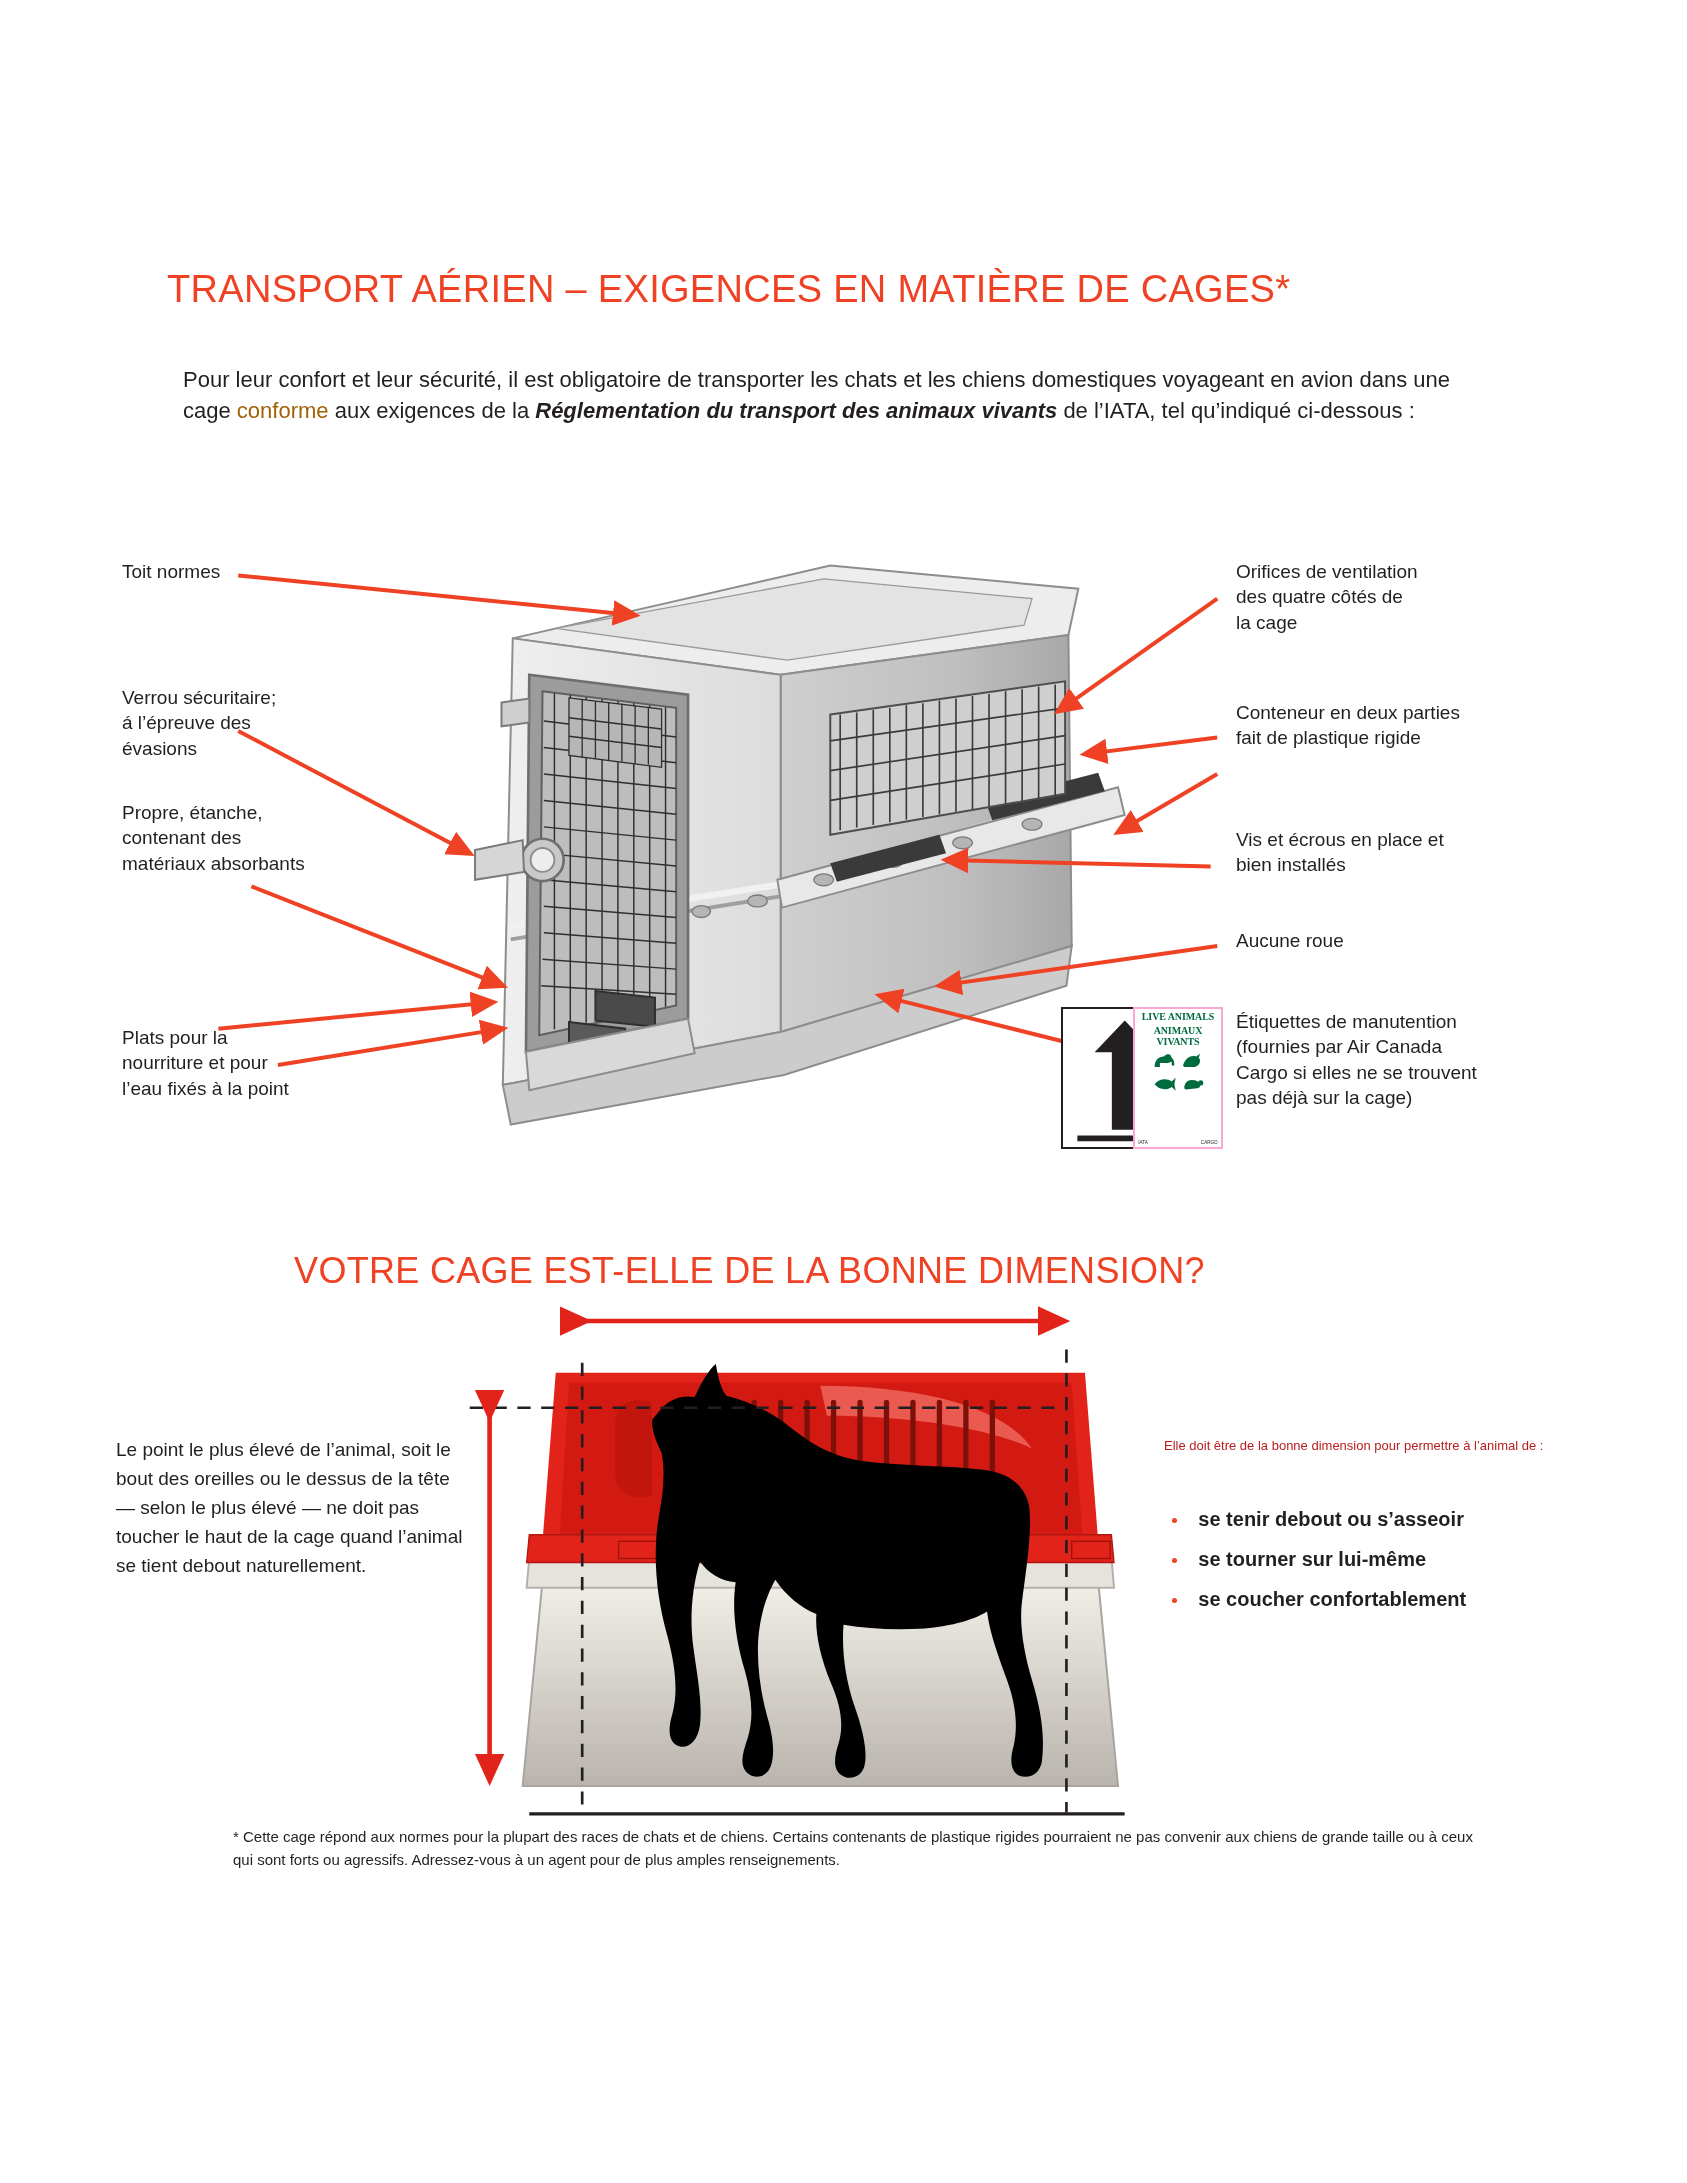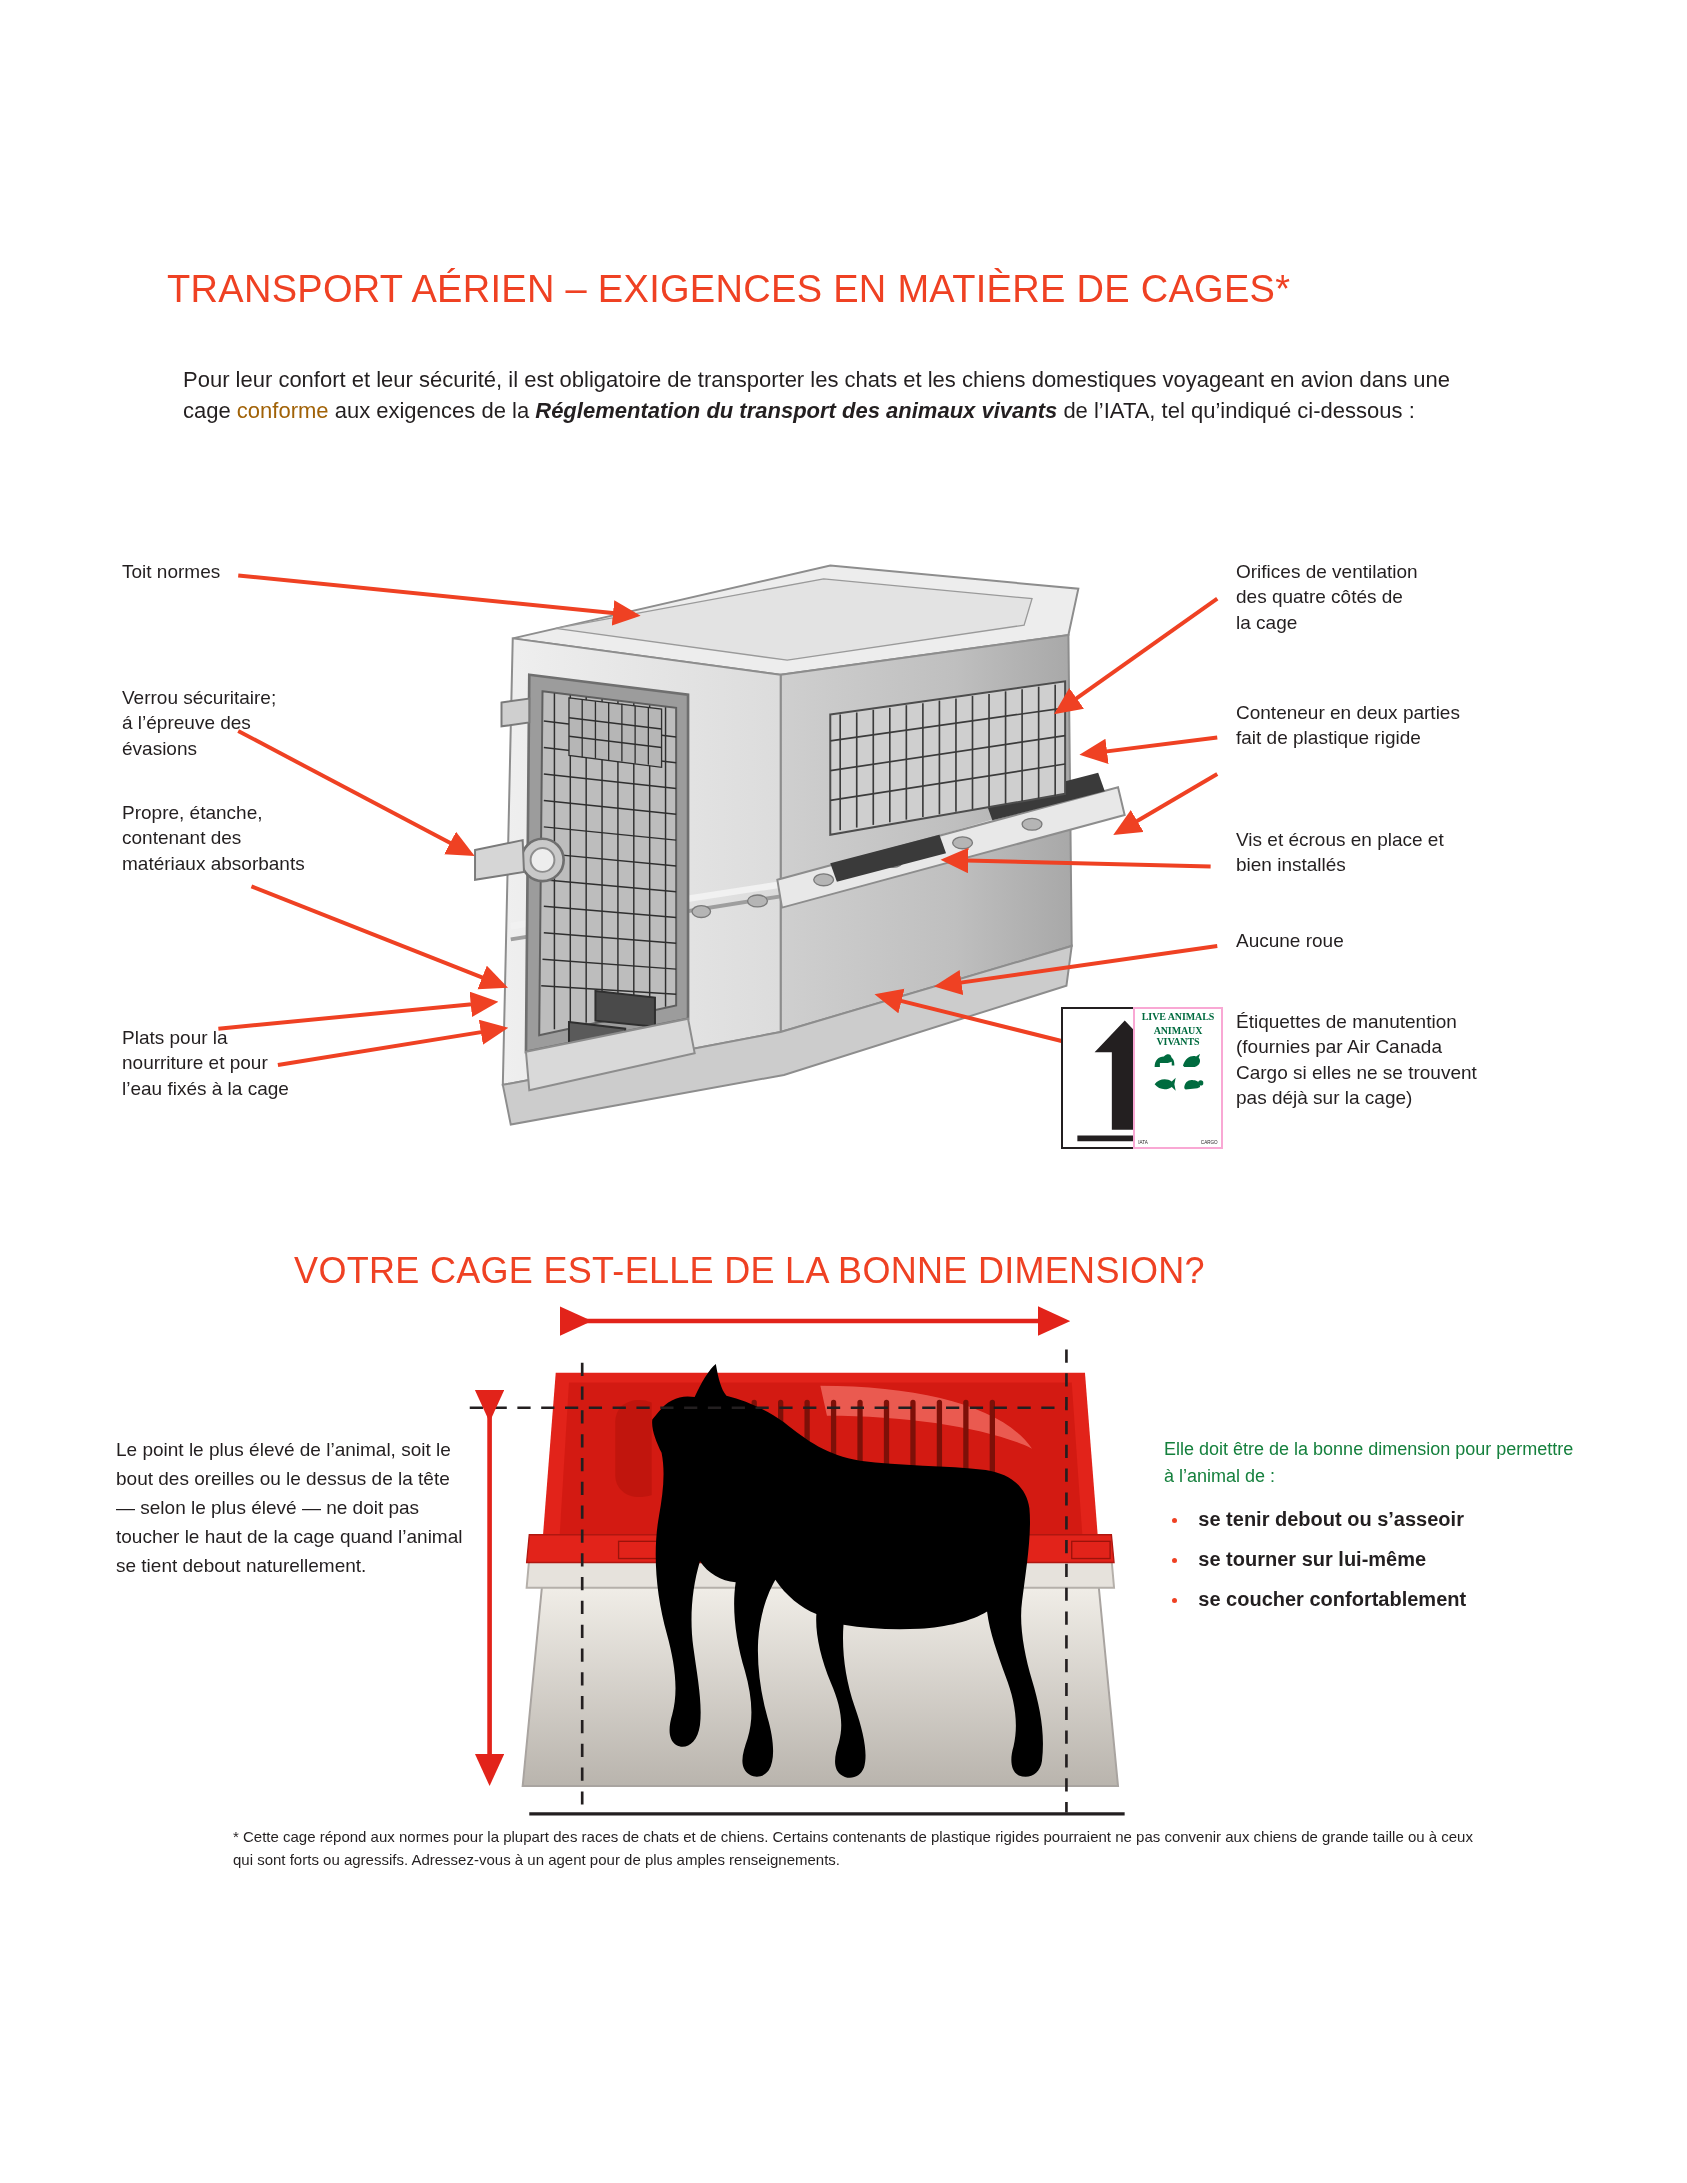--- a/index.html
+++ b/index.html
@@ -134,23 +134,23 @@
     width: 351px;
     font-size: 19px;
     line-height: 1.52;
     color: #231f20;
   }
   .rightpara {
     position: absolute;
     left: 1164px;
     top: 1436px;
     width: 410px;
-    font-size: 18px;
+    font-size: 13px;
     line-height: 1.5;
-    color: #15803d;
+    color: #b91c1c;
   }
   .bullets {
     position: absolute;
     left: 1164px;
     top: 1508px;
     width: 463px;
     font-size: 20px;
     color: #231f20;
   }
   .bullets li {
@@ -395,21 +395,21 @@
   <div class="callout" style="left:122px; top:685px; width:218px; white-space:pre-line;">Verrou sécuritaire;
 á l’épreuve des
 évasions</div>
 
   <div class="callout" style="left:122px; top:800px; width:251px; white-space:pre-line;">Propre, étanche,
 contenant des
 matériaux absorbants</div>
 
   <div class="callout" style="left:122px; top:1025px; width:232px; white-space:pre-line;">Plats pour la
 nourriture et pour
-l’eau fixés à la cage</div>
+l’eau fixés à la point</div>
 
   <div class="callout" style="left:1236px; top:559px; width:265px; white-space:pre-line;">Orifices de ventilation
 des quatre côtés de
 la cage</div>
 
   <div class="callout" style="left:1236px; top:700px; width:311px; white-space:pre-line;">Conteneur en deux parties
 fait de plastique rigide</div>
 
   <div class="callout" style="left:1236px; top:827px; width:304px; white-space:pre-line;">Vis et écrous en place et
 bien installés</div>

